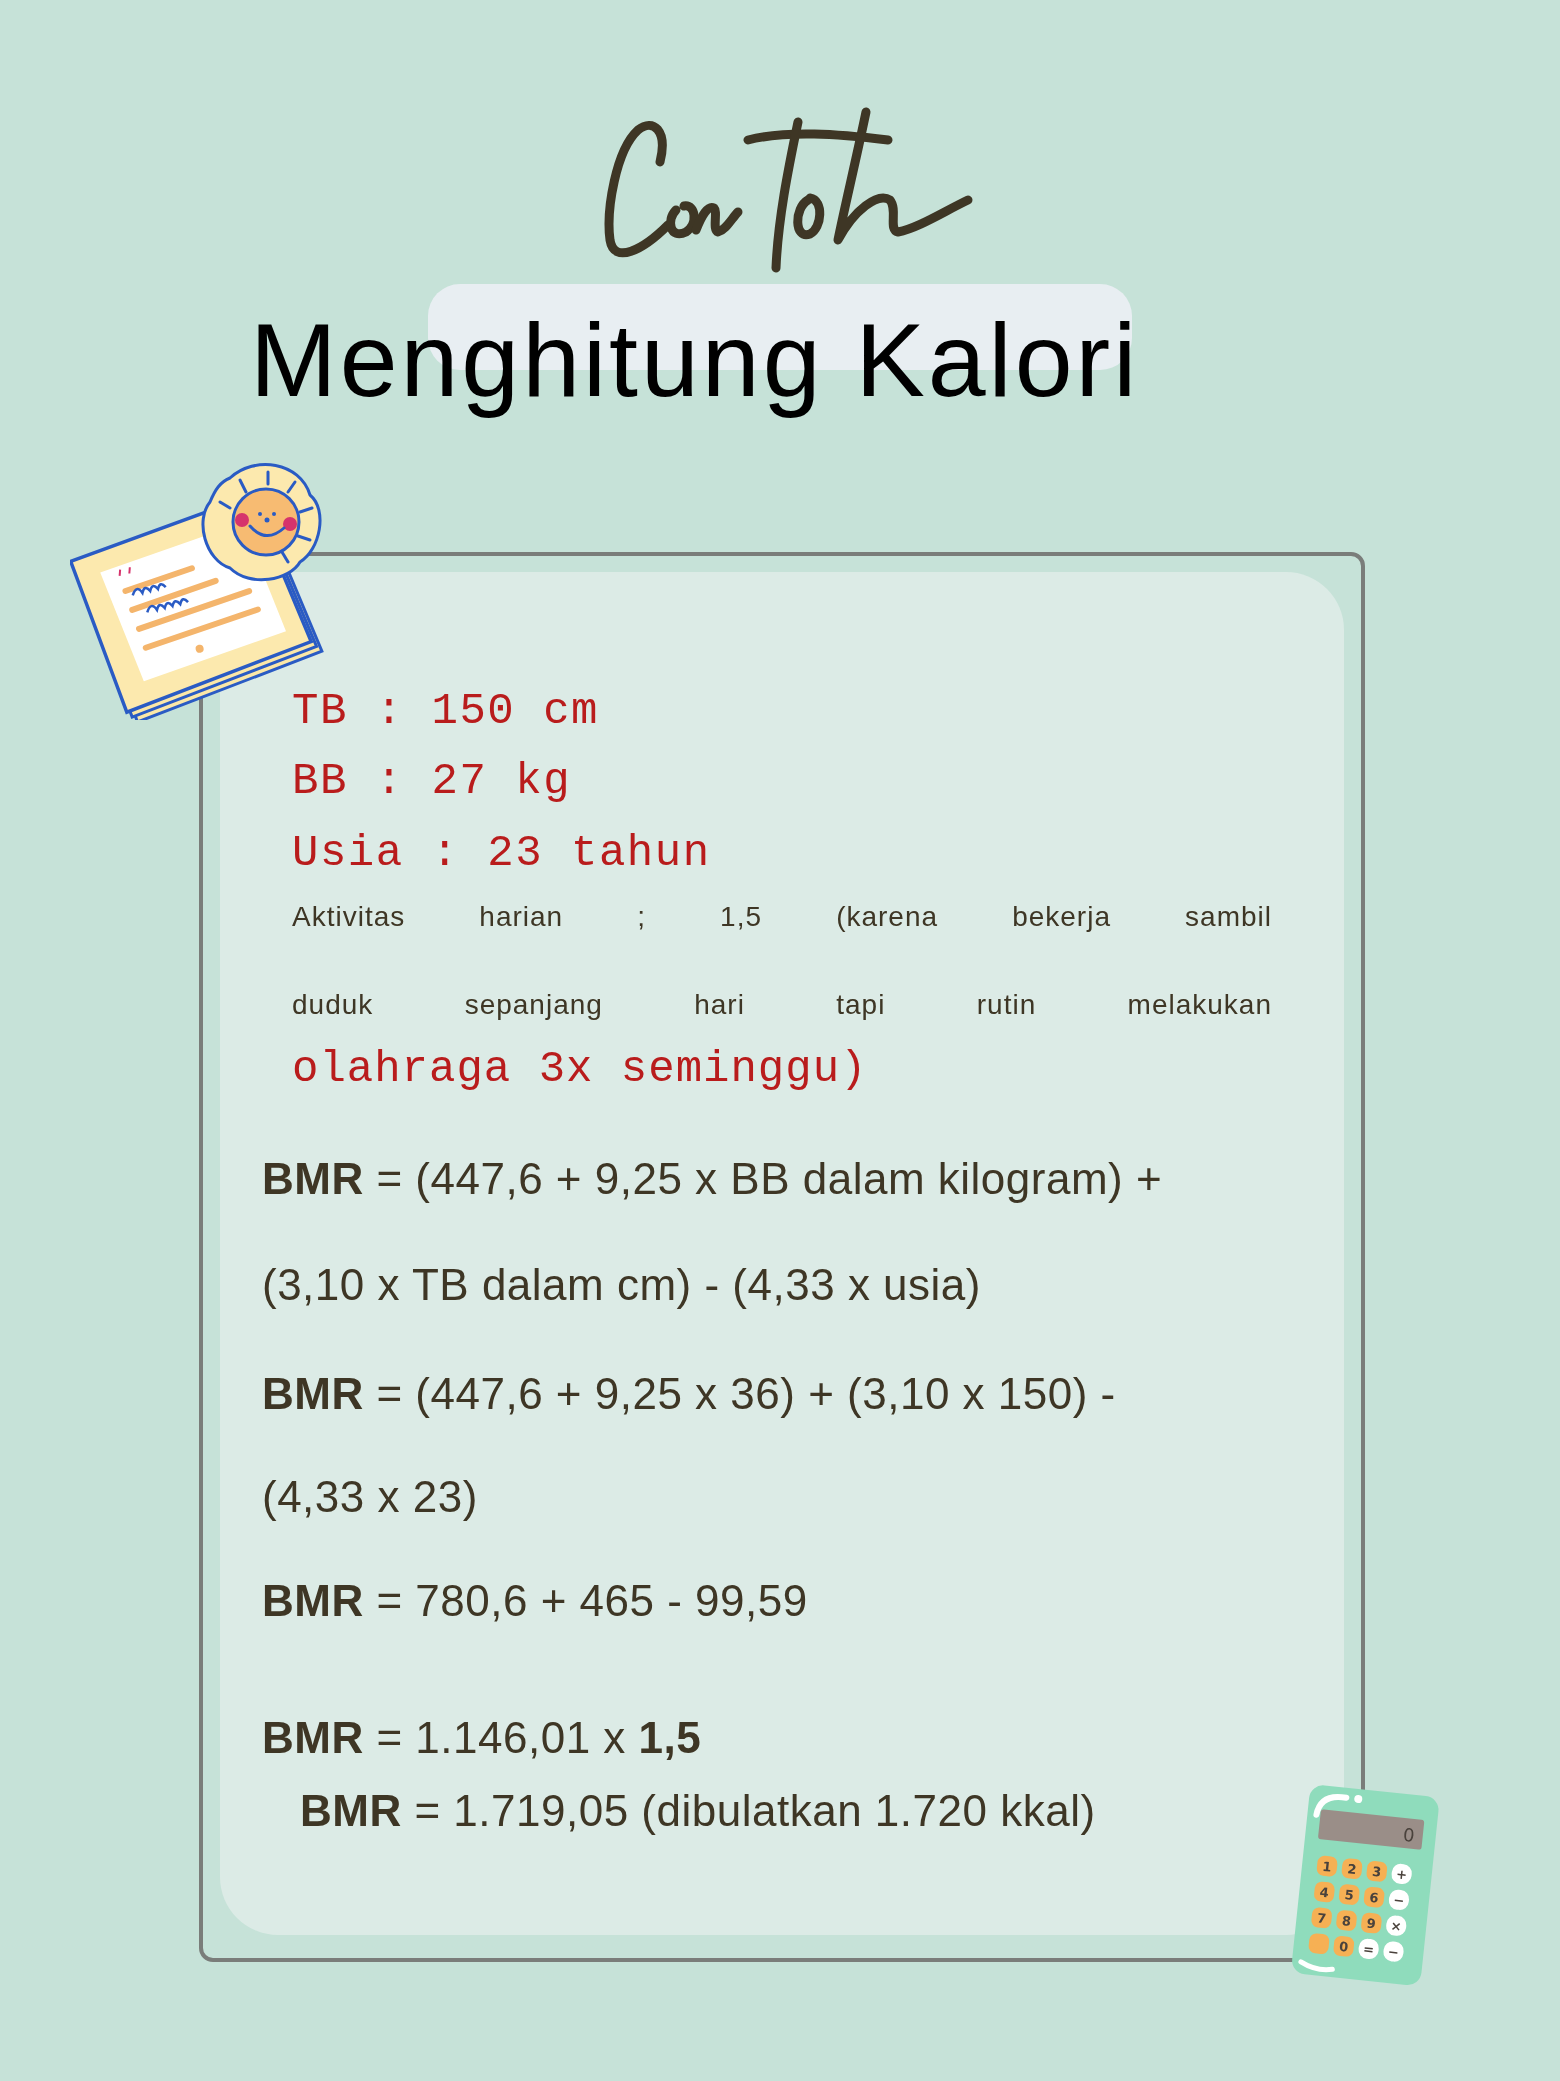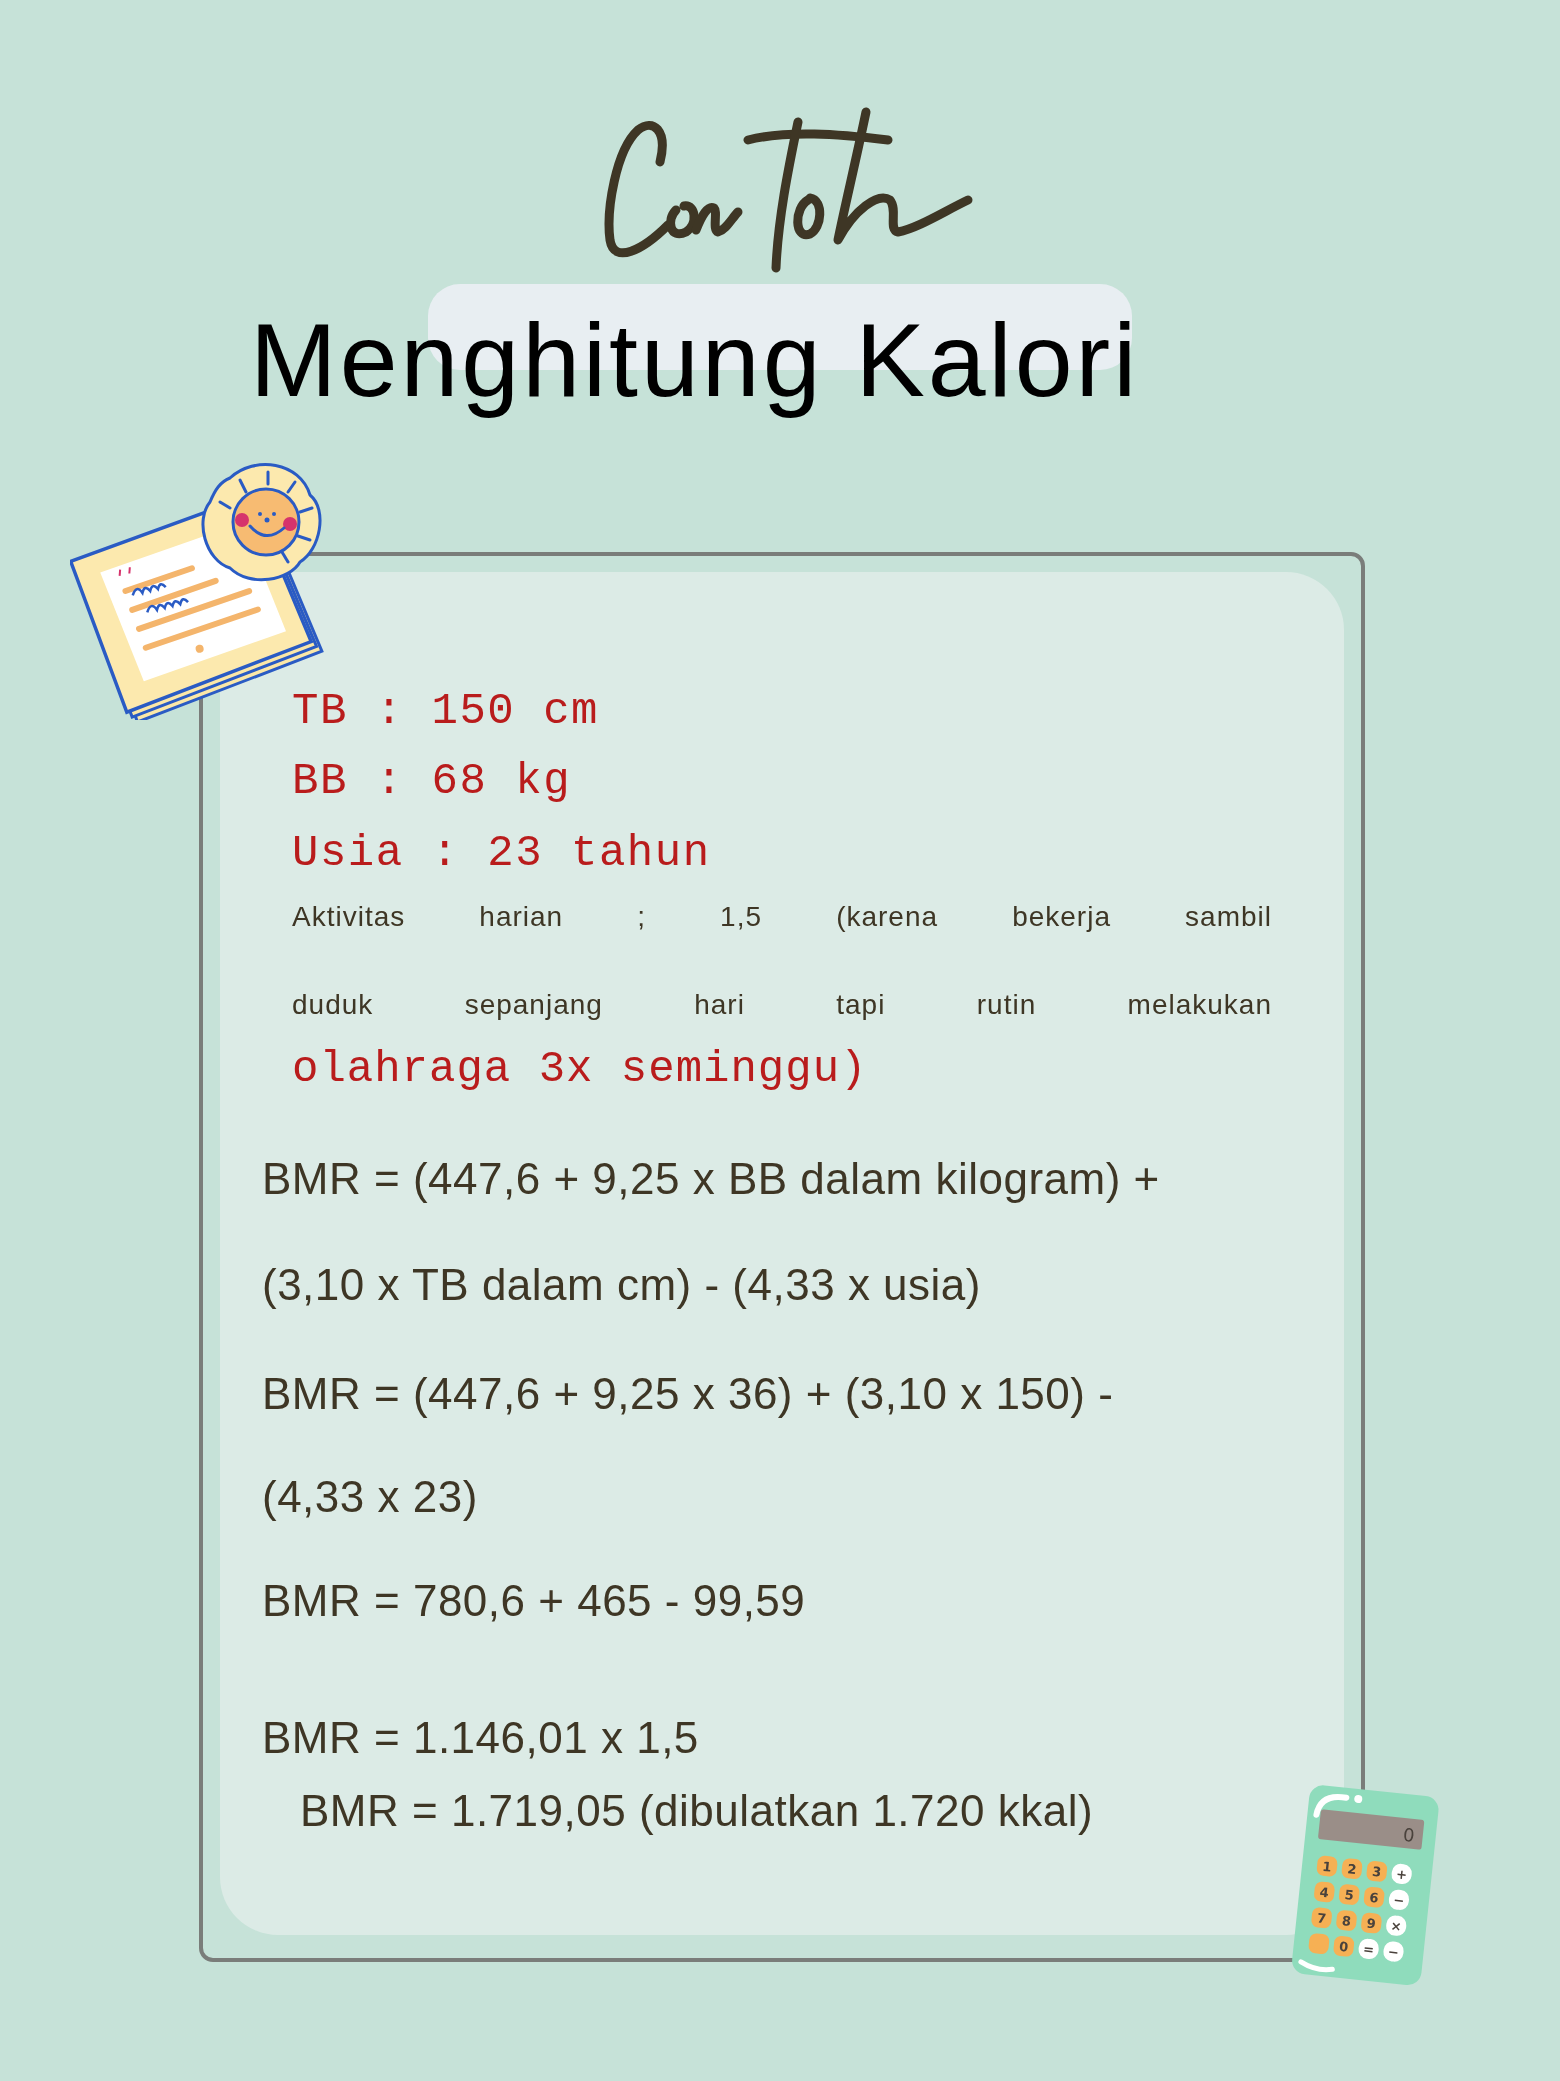--- a/index.html
+++ b/index.html
@@ -34,21 +34,21 @@
   }
   .info-justified {
     left: 292px; width: 980px; font-size: 28px; letter-spacing: 1px;
     text-align: justify; text-align-last: justify; white-space: nowrap;
     color: #3e3625; line-height: 1;
   }
   .bmr-line {
     left: 262px; font-size: 44px; letter-spacing: 0.5px; white-space: nowrap;
     color: #3e3625; line-height: 1;
   }
-  .bmr-line b { font-weight: 400; }
+  .bmr-line b { font-weight: 700; }
   #notepad { left: 70px; top: 450px; width: 270px; height: 270px; }
   #calculator { left: 1275px; top: 1780px; width: 175px; height: 215px; }
 </style>
 </head>
 <body>
 
 <svg id="script-title" class="abs" viewBox="0 0 380 180" aria-label="Contoh">
   <g fill="none" stroke="#3e3625" stroke-width="9" stroke-linecap="round" stroke-linejoin="round">
 
     <path d="M62 62 C 70 30, 55 18, 40 30 C 18 50, 8 110, 12 140 C 16 165, 45 150, 70 125"></path>
@@ -67,21 +67,21 @@
 </svg>
 
 <div id="title-highlight" class="abs"></div>
 
 <div id="main-title" class="abs">Menghitung Kalori</div>
 
 <div id="card-border" class="abs"></div>
 <div id="card-inner" class="abs"></div>
 
 <div class="abs info-line" style="top:689px;">TB : 150 cm</div>
-<div class="abs info-line" style="top:759px;">BB : 68 kg</div>
+<div class="abs info-line" style="top:759px;">BB : 27 kg</div>
 <div class="abs info-line" style="top:831px;">Usia : 23 tahun</div>
 <div class="abs info-justified" style="top:903px;">Aktivitas harian ; 1,5 (karena bekerja sambil</div>
 <div class="abs info-justified" style="top:975px;margin-top:16px;">duduk sepanjang hari tapi rutin melakukan</div>
 <div class="abs info-line" style="top:1047px; letter-spacing:1px;">olahraga 3x seminggu)</div>
 
 <div class="abs bmr-line" style="top:1157px;">
   <b>BMR</b><span> = (447,6 + 9,25 x BB dalam kilogram) +</span>
 </div>
 <div class="abs bmr-line" style="top:1263px;">
   <span>(3,10 x TB dalam cm) - (4,33 x usia)</span>

